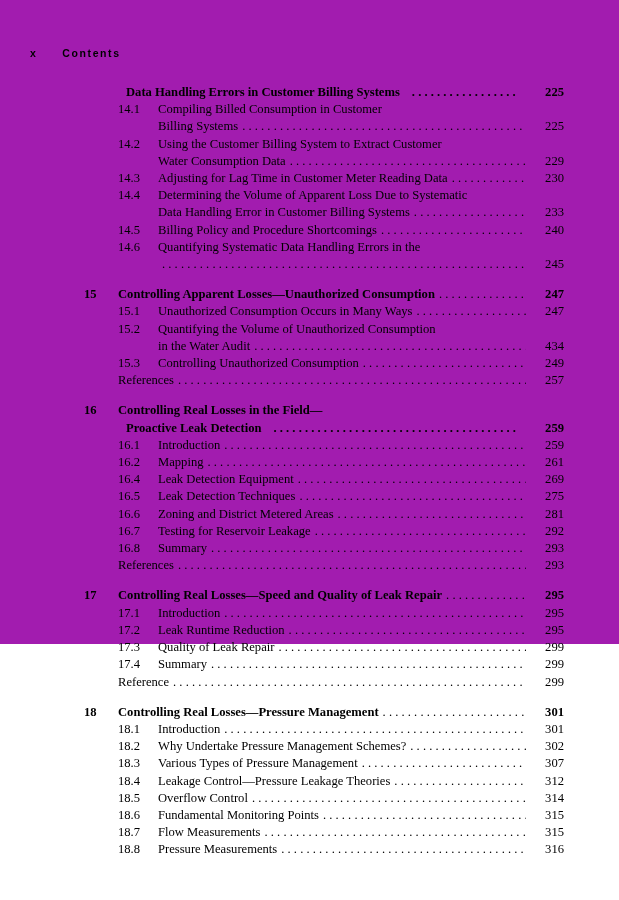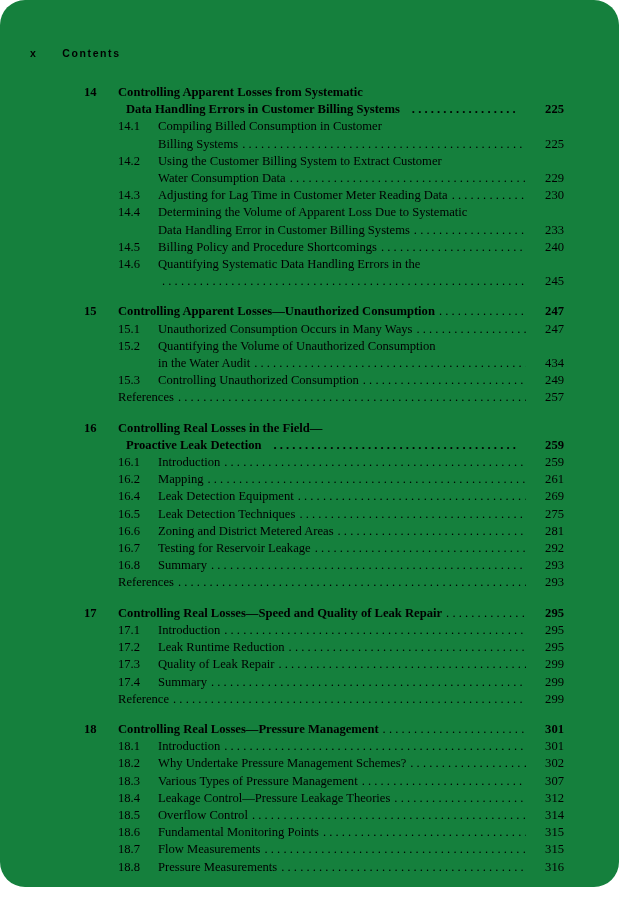--- a/index.html
+++ b/index.html
@@ -10,24 +10,23 @@
   body {
     width: 619px;
     height: 900px;
     font-family: "Liberation Serif", serif;
     color: #000000;
     overflow: hidden;
   }
   .page {
     position: relative;
     width: 619px;
-    height: 887px;
-    background: #15803d;
+    height: 644px;
+    background: #a21caf;
     box-sizing: border-box;
-    border-radius: 25px;
   }
   .running-head {
     position: absolute;
     top: 47px;
     left: 30px;
     font-family: "Liberation Sans", sans-serif;
     font-weight: bold;
     font-size: 10.5px;
     letter-spacing: 0.5px;
   }
@@ -134,26 +133,20 @@
 <body>
 
 <div class="page">
 
   <div class="running-head">
     <span class="folio">x</span><span class="rh-title">Contents</span>
   </div>
 
   <div class="toc">
       <div class="chapter-group">
-        <div class="row ch noleader">
-          <span class="num">14</span>
-          <span class="txt">Controlling Apparent Losses from Systematic</span>
-          <span class="leader"></span>
-          <span class="pg"></span>
-        </div>
         <div class="ch-cont">
           <span class="num"></span>
           <span class="txt">Data Handling Errors in Customer Billing Systems</span>
           <span class="leader"></span>
           <span class="pg">225</span>
         </div>
         <div class="row sec noleader">
           <span class="num">14.1</span>
           <span class="txt">Compiling Billed Consumption in Customer</span>
           <span class="leader"></span>

